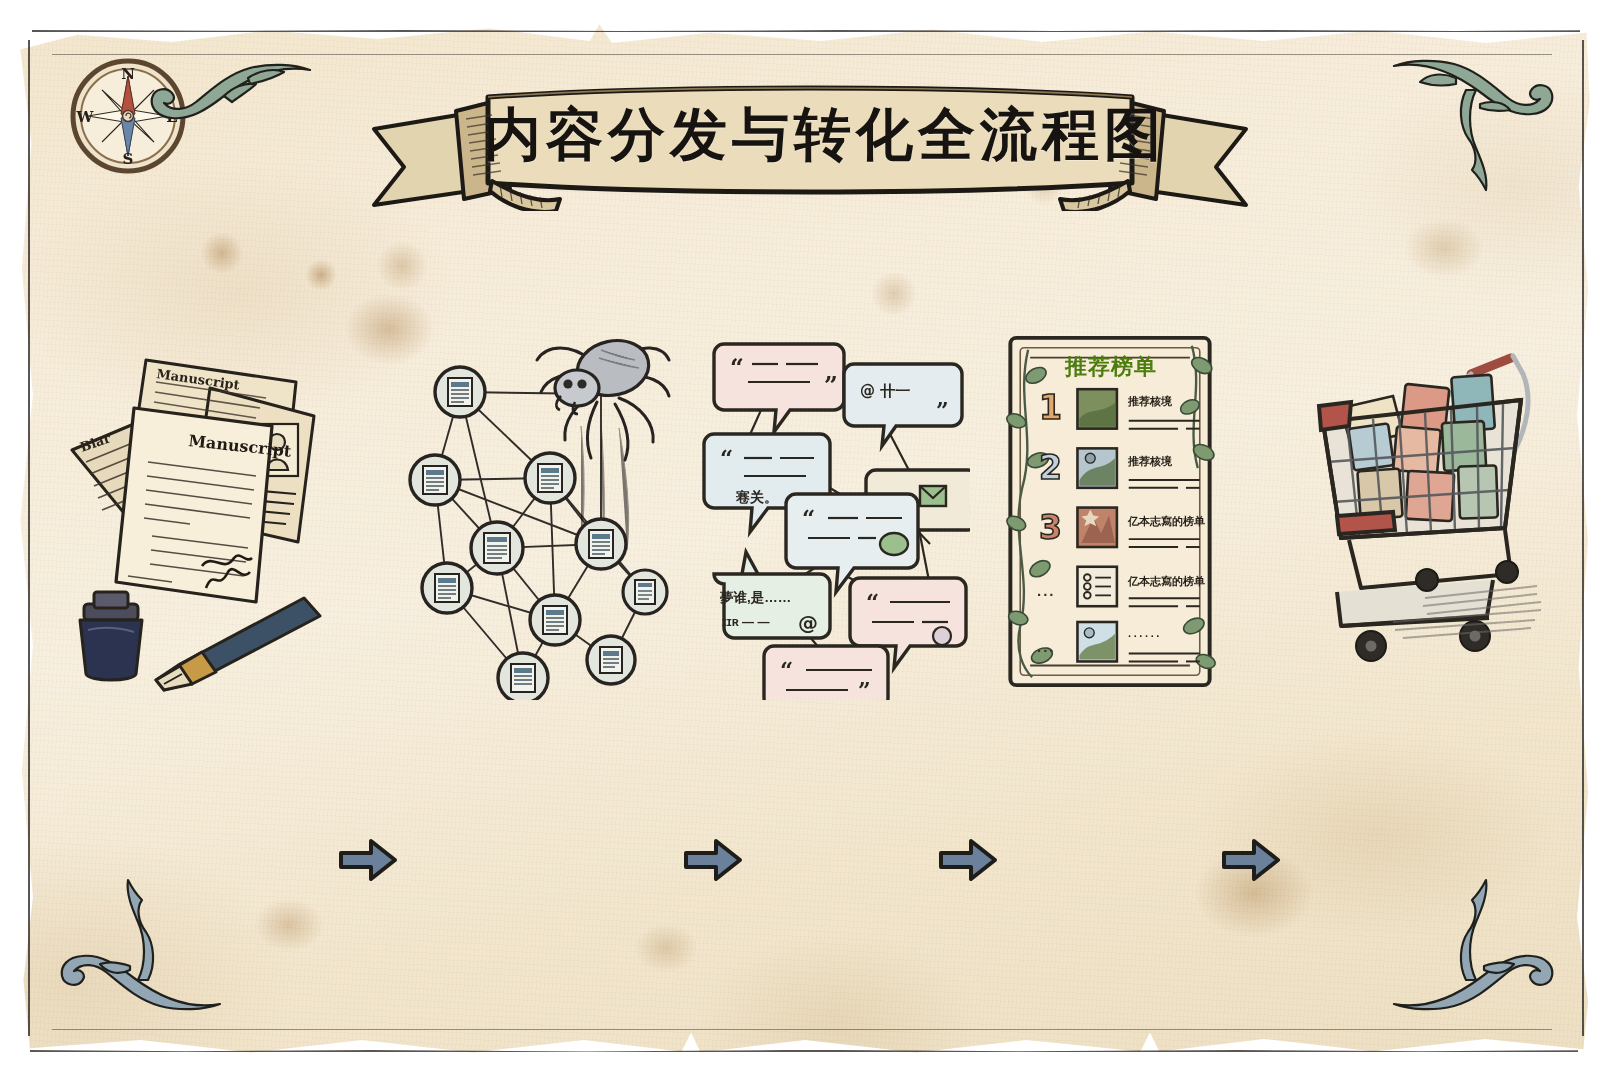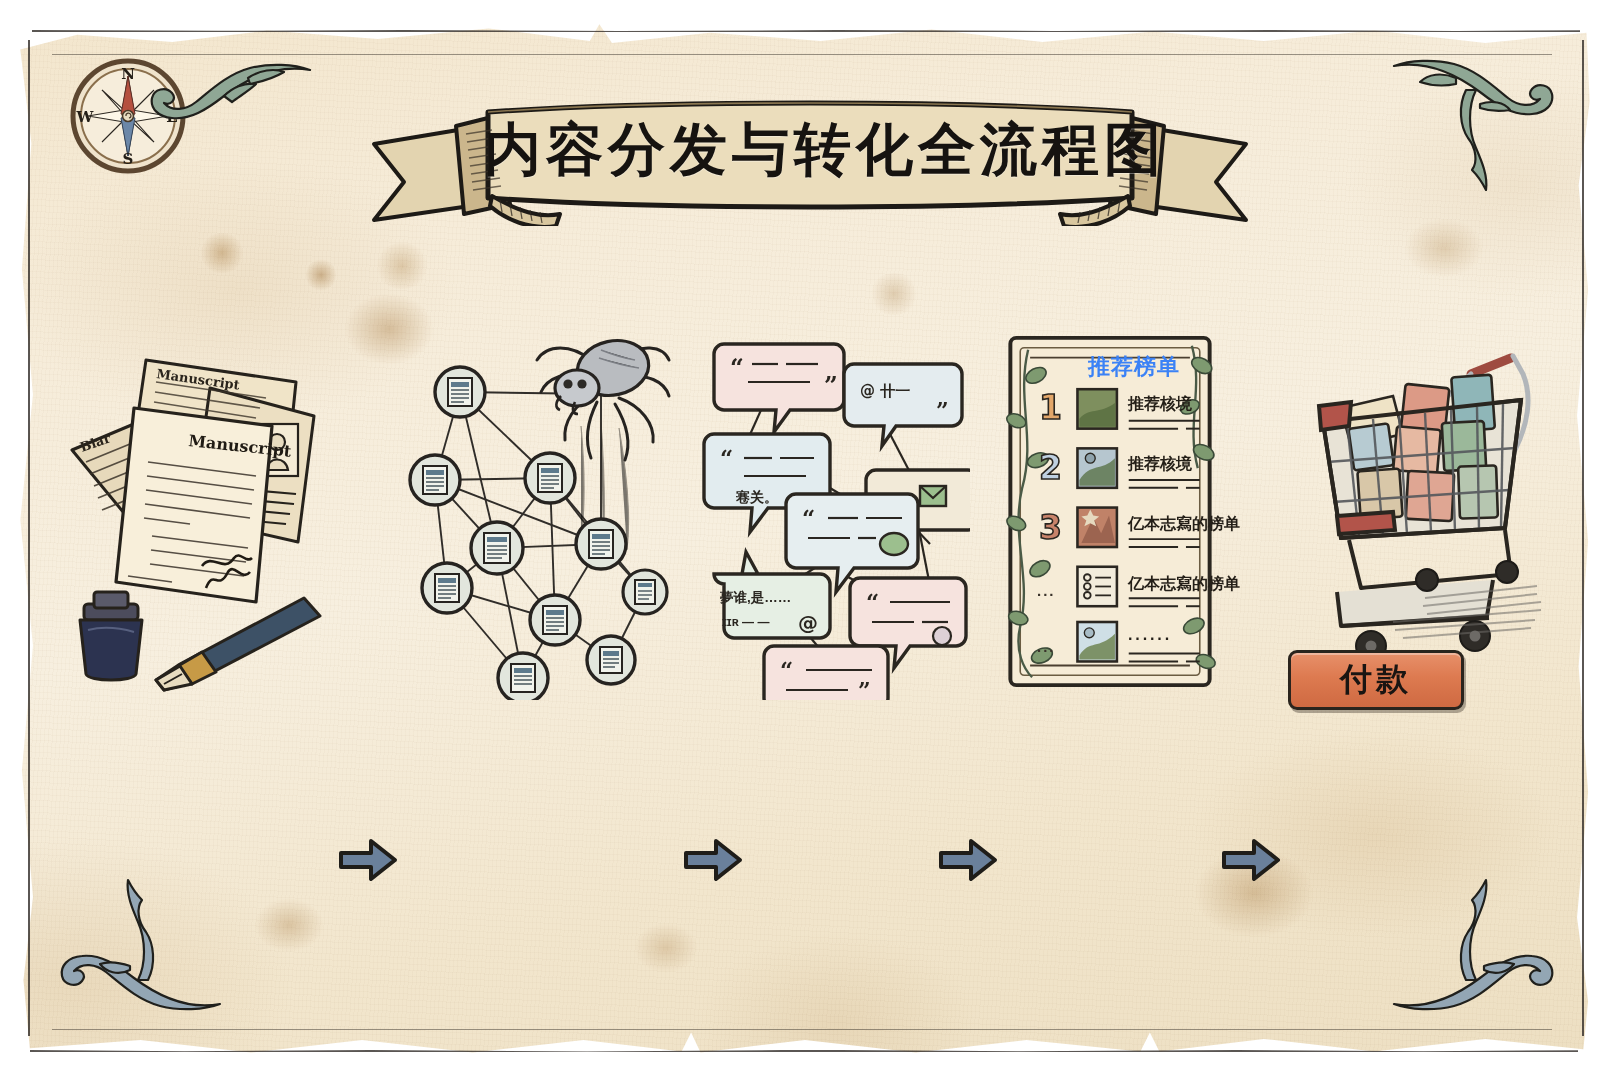--- a/index.html
+++ b/index.html
@@ -55,41 +55,41 @@
   .compass { position:absolute; left:66px; top:54px; width:124px; height:124px; }
 
   
   .flourish { position:absolute; width:190px; height:150px; }
   .fl-tl { left:128px; top:48px; }
   .fl-tr { right:34px;  top:44px;  transform:scaleX(-1); }
   .fl-bl { left:38px;   bottom:54px; transform:scaleY(-1); }
   .fl-br { right:34px;  bottom:54px; transform:scale(-1,-1); }
 
   
-  .ribbon-wrap { position:absolute; left:360px; top:86px; width:900px; height:140px; }
+  .ribbon-wrap { position:absolute; left:360px; top:71px; width:900px; height:140px; }
   .ribbon-title {
     position:absolute; left:0; top:0; width:900px; height:140px;
     display:flex; align-items:center; justify-content:center;
     font-size:57px; font-weight:bold; color:#161310; letter-spacing:5px;
     text-shadow:0 1px 0 rgba(255,255,255,.35);
     padding-bottom:12px; padding-left:76px; padding-right:46px;
   }
 
   
   .flow { position:absolute; left:60px; top:330px; width:1490px; height:400px; }
 
   .step { position:absolute; top:0; height:400px; }
   .step-art { position:absolute; left:0; top:0; width:100%; height:370px; }
 
   .arrow { position:absolute; top:505px; width:62px; height:50px; }
 
   
   .rank-num { position:absolute; font-size:33px; font-weight:bold; font-family:"DejaVu Sans", sans-serif; }
-  .rec-title-cn { position:absolute; font-size:22px; font-weight:bold; color:#3b82f6; letter-spacing:1px;margin-left:23px; }
-  .rec-item-cn { position:absolute; font-size:16px; font-weight:bold; color:#241f18; white-space:nowrap; }
+  .rec-title-cn { position:absolute; font-size:22px; font-weight:bold; color:#4d7c0f; letter-spacing:1px; }
+  .rec-item-cn { position:absolute; font-size:11px; font-weight:bold; color:#241f18; white-space:nowrap; }
   .rec-dots { position:absolute; font-size:15px; font-weight:bold; color:#3a332b; letter-spacing:2px; }
 
   
   .pay-btn {
     position:absolute; left:1288px; top:650px; width:176px; height:60px;
     border-radius:9px; border:3px solid #2a241d;
     background:linear-gradient(180deg,#e8906a 0%,#dd7a50 45%,#cf6a42 100%);
     box-shadow:inset 0 2px 0 rgba(255,255,255,.35), 2px 3px 0 rgba(40,32,24,.35);
     display:flex; align-items:center; justify-content:center;
     font-size:32px; font-weight:bold; color:#1a1512; letter-spacing:4px;
@@ -740,15 +740,14 @@
           <line x1="152" y1="284" x2="266" y2="272"></line>
             <line x1="118" y1="292" x2="266" y2="280"></line>
           <line x1="120" y1="300" x2="260" y2="290"></line>
             <line x1="128" y1="308" x2="256" y2="298"></line>
         </g>
       </svg>
 
     </div>
   </div>
 
-  <div class="pay-btn">付款</div>
 
 </div>
 
 </body></html>

